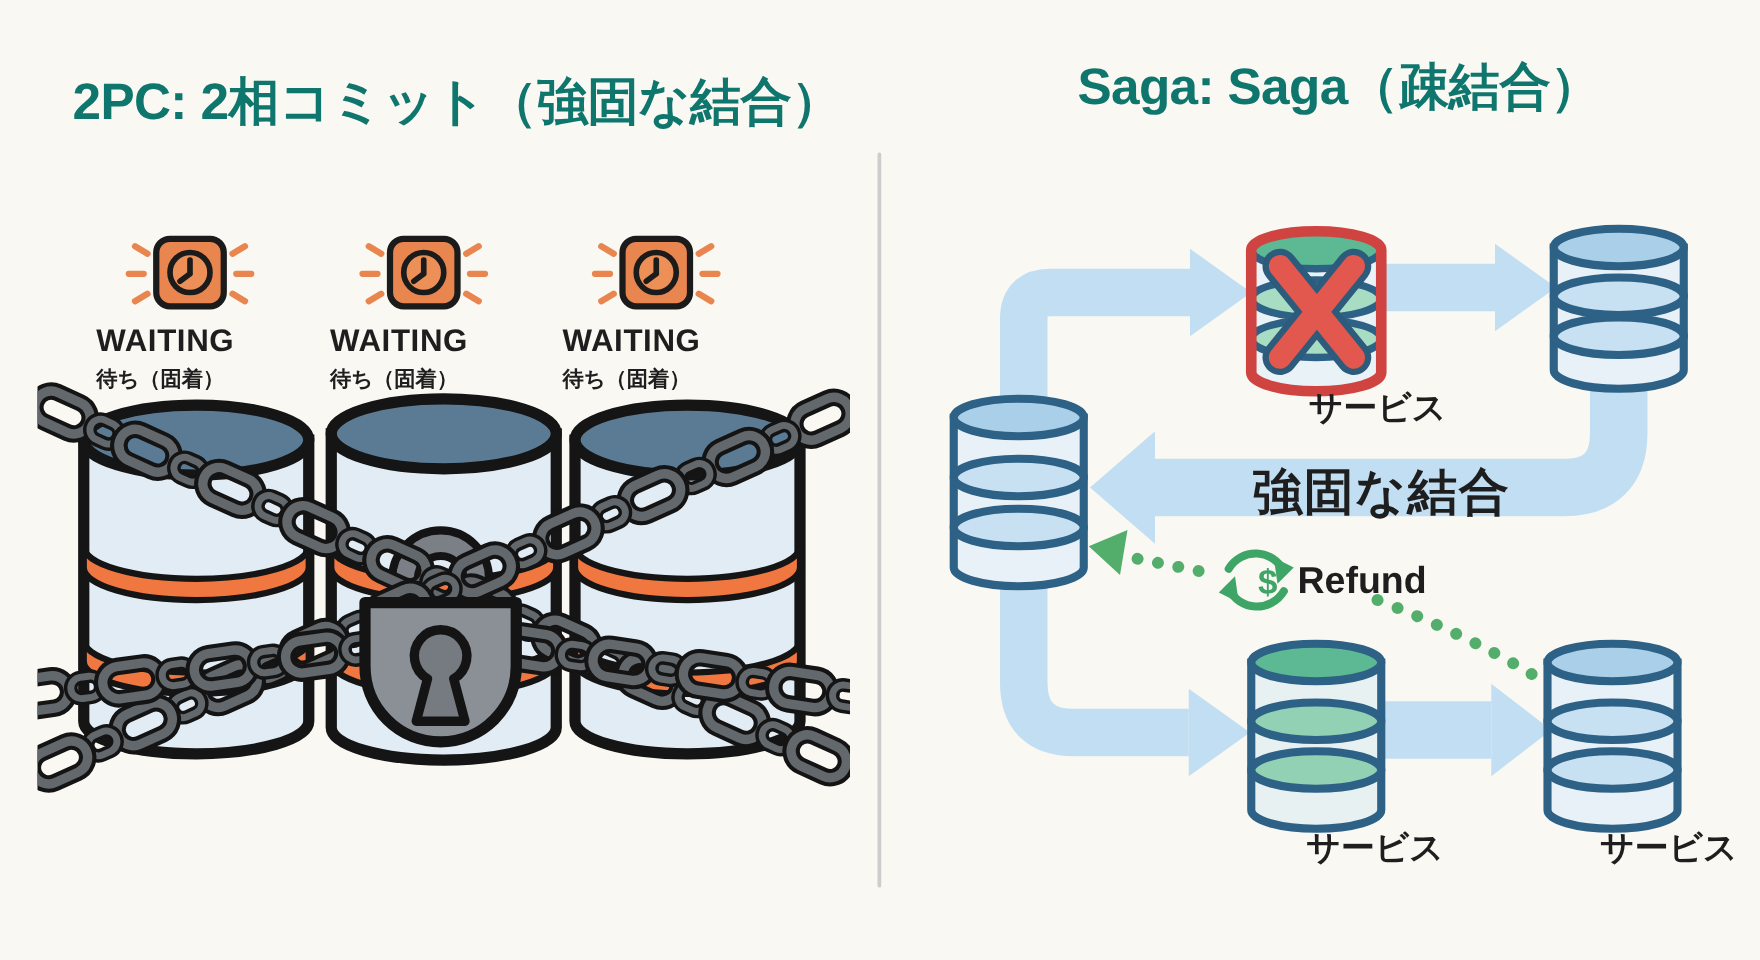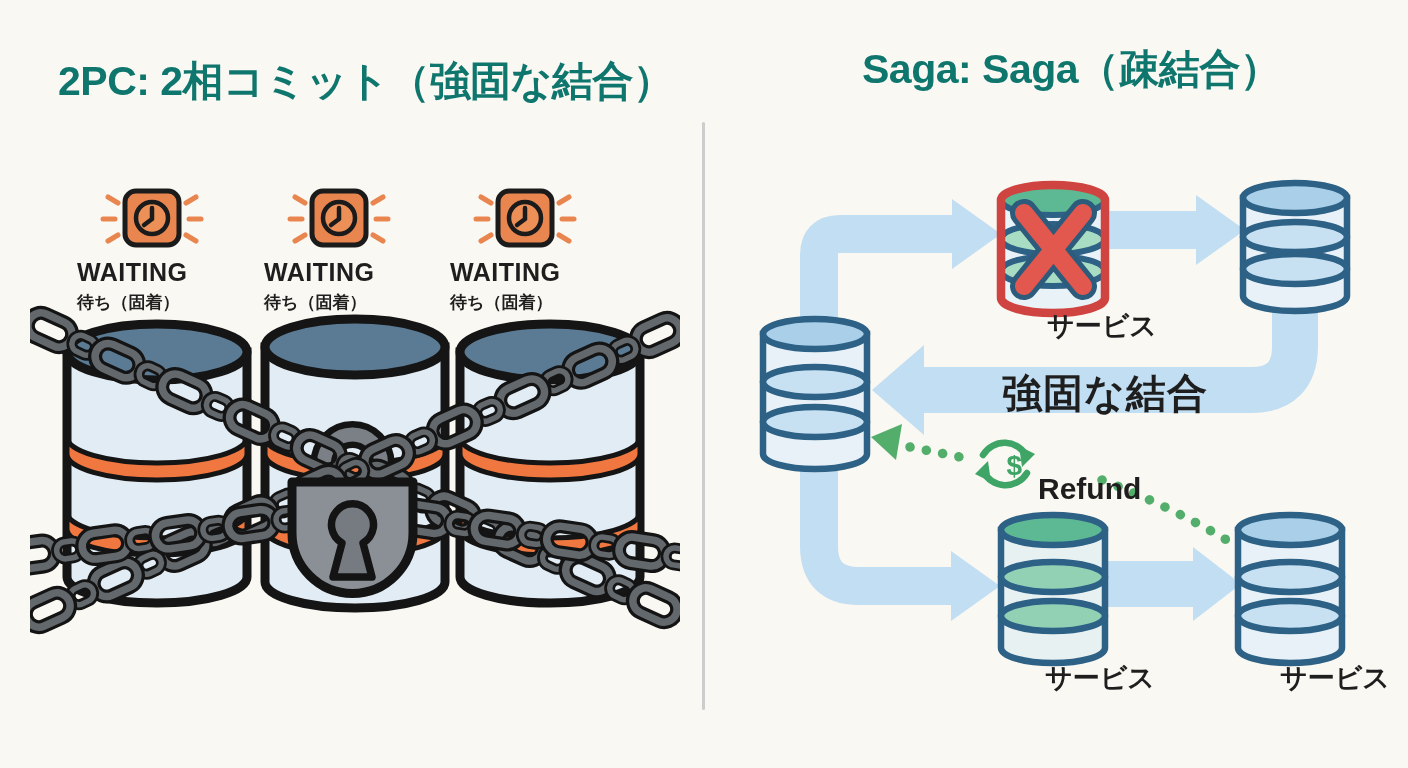--- a/index.html
+++ b/index.html
@@ -20,21 +20,21 @@
   }
   .waiting-group{
     position:absolute;top:184px;width:176px;text-align:left;
   }
   .waiting-label{font-size:25px;font-weight:800;margin-top:2px;letter-spacing:0.5px;}
   .waiting-sublabel{font-size:17px;font-weight:700;margin-top:4px;}
   .svg-scene{position:absolute;}
   .overlay-label{position:absolute;text-align:right;font-weight:700;white-space:nowrap;}
   .lbl-service{font-size:27px;}
   .lbl-eventual{font-size:40px;font-weight:800;letter-spacing:1px;}
-  .lbl-refund{font-size:30px;margin-top:24px;}
+  .lbl-refund{font-size:30px;}
   .lbl-dollar{font-size:28px;color:#3FA566;font-weight:800;}
 </style>
 </head>
 <body>
 
 <div class="abs panel-title" style="left:58px;top:54px;">2PC: 2相コミット（強固な結合）</div>
 
 <div class="waiting-group" style="left:77px;">
   <svg width="150" height="68" viewBox="-75 -34 150 68">
     <g stroke="#E9854F" stroke-width="5" stroke-linecap="round">

